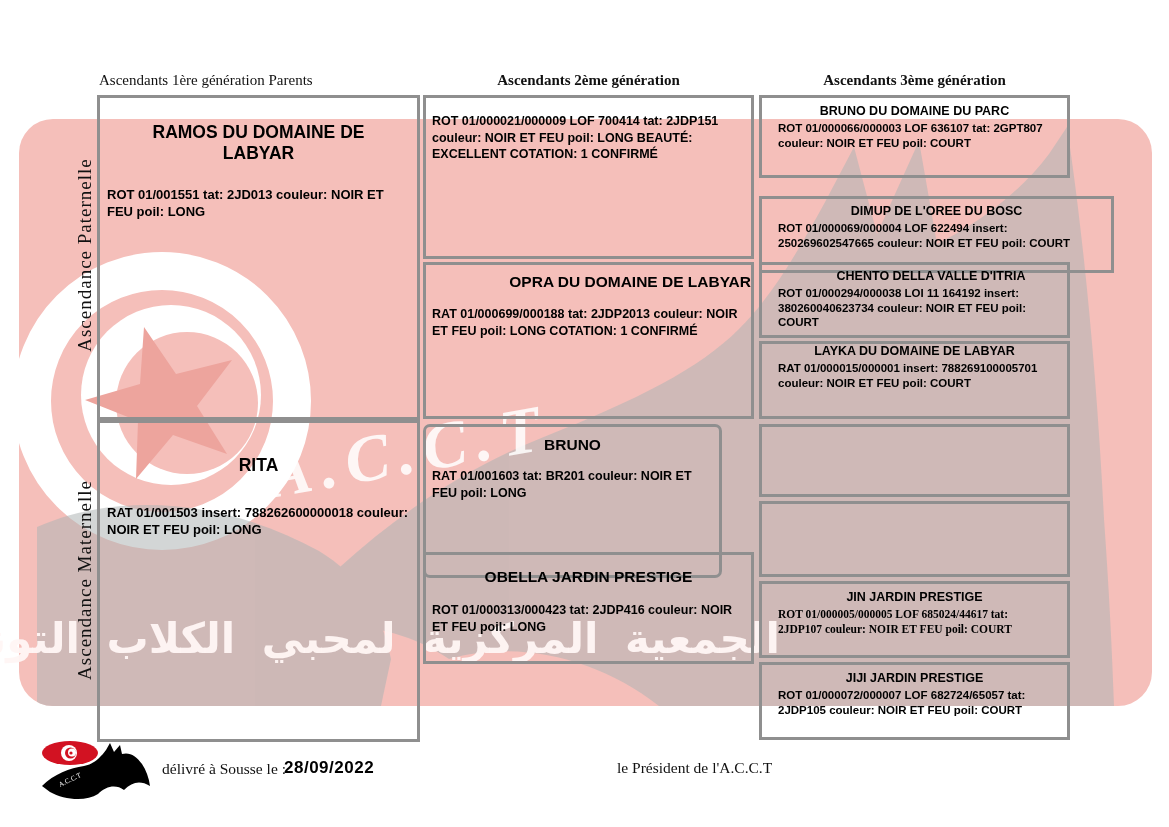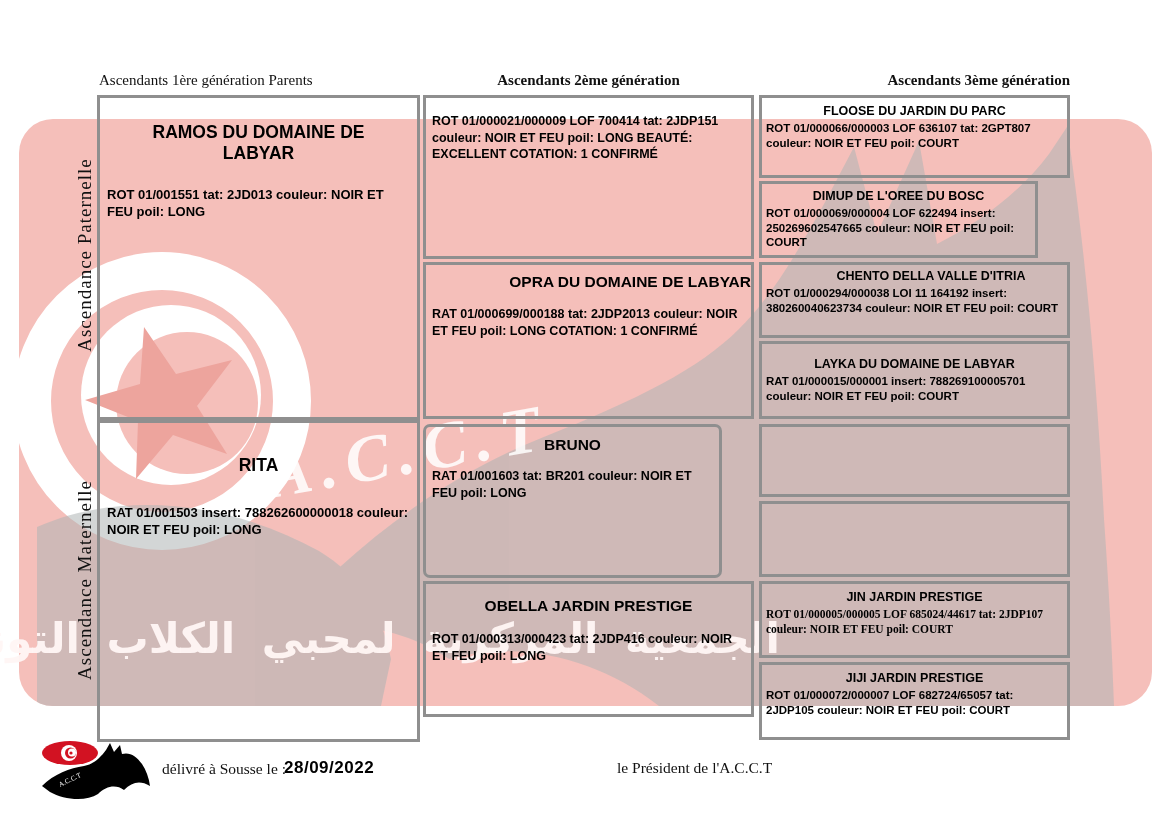--- a/index.html
+++ b/index.html
@@ -49,21 +49,21 @@
 
   
   .box { position:absolute; border:3px solid #8f8f8f; z-index:3; background:transparent; }
   .box .name    { font-weight:bold; color:#000; text-align:center; }
   .box .details { font-weight:bold; color:#000; line-height:1.32; text-align:left; }
   .c1 .name { font-size:17.5px; line-height:1.2; }
   .c1 .details { font-size:13px; padding:0 7px; }
   .c2 .name { font-size:15.5px; }
   .c2 .details { font-size:12.5px; padding:0 6px; }
   .c3 .name { font-size:12.5px; }
-  .c3 .details { font-size:11.5px; padding:0 4px; line-height:1.28; }
+  .c3 .details { font-size:11.5px; padding:0 16px; line-height:1.28; }
 
   
   .foot-deliv { position:absolute; left:162px; top:760px; z-index:4;
     font-family:"Liberation Serif", serif; font-size:15.5px; color:#111; }
   .foot-date { position:absolute; left:284px; top:758px; z-index:4;
     font-weight:bold; font-size:17px; color:#000; letter-spacing:0.5px; }
   .foot-pres { position:absolute; left:617px; top:759px; z-index:4;
     font-family:"Liberation Serif", serif; font-size:15.5px; color:#111; }
   .foot-logo { position:absolute; left:36px; top:740px; z-index:4; }
 </style>
@@ -102,21 +102,21 @@
                  L 362 587 L 18 587 Z"></path>
       </g>
     </svg>
   </div>
 
   <div class="wm-acct">A.C.C.T</div>
   <div class="wm-arabic">الجمعية المركزية لمحبي الكلاب التونسية</div>
 
   <div class="genhdr" style="left:99px;">Ascendants 1ère génération  Parents</div>
   <div class="genhdr center" style="left:423px;width:331px;">Ascendants 2ème génération</div>
-  <div class="genhdr center" style="left:759px;width:311px;text-align:right;">Ascendants 3ème génération</div>
+  <div class="genhdr center" style="left:759px;width:311px;">Ascendants 3ème génération</div>
 
   <div class="side-label" style="left:-45px;top:243px;">Ascendance Paternelle</div>
   <div class="side-label" style="left:-45px;top:568px;">Ascendance Maternelle</div>
 
   <div class="box c1" style="left:97px;top:95px;width:323px;height:325px;">
     <div class="name" style="margin:24px auto 0;max-width:250px;">RAMOS DU DOMAINE DE LABYAR</div>
     <div class="details" style="margin-top:22px;">ROT 01/001551 tat: 2JD013 couleur: NOIR ET FEU poil: LONG</div>
   </div>
   <div class="box c1" style="left:97px;top:420px;width:323px;height:322px;">
     <div class="name" style="margin-top:32px;">RITA</div>
@@ -127,39 +127,39 @@
     <div class="details" style="margin-top:15px;">ROT 01/000021/000009 LOF 700414 tat: 2JDP151 couleur: NOIR ET FEU poil: LONG BEAUTÉ: EXCELLENT COTATION: 1 CONFIRMÉ</div>
   </div>
   <div class="box c2" style="left:423px;top:262px;width:331px;height:157px;">
     <div class="name" style="margin-top:8px;text-align:right;">OPRA DU DOMAINE DE LABYAR</div>
     <div class="details" style="margin-top:15px;">RAT 01/000699/000188 tat: 2JDP2013 couleur: NOIR ET FEU poil: LONG COTATION: 1 CONFIRMÉ</div>
   </div>
   <div class="box c2" style="left:423px;top:424px;width:299px;height:154px;border-radius:7px;">
     <div class="name" style="margin-top:9px;">BRUNO</div>
     <div class="details" style="margin-top:14px;">RAT 01/001603 tat: BR201 couleur: NOIR ET FEU poil: LONG</div>
   </div>
-  <div class="box c2" style="left:423px;top:581px;width:331px;height:136px;">
+  <div class="box c2" style="left:423px;top:552px;width:331px;height:112px;">
     <div class="name" style="margin-top:13px;">OBELLA JARDIN PRESTIGE</div>
     <div class="details" style="margin-top:16px;">ROT 01/000313/000423 tat: 2JDP416 couleur: NOIR ET FEU poil: LONG</div>
   </div>
 
   <div class="box c3" style="left:759px;top:95px;width:311px;height:83px;">
-    <div class="name" style="margin-top:6px;">FLOOSE DU JARDIN DU PARC</div>
+    <div class="name" style="margin-top:6px;">BRUNO DU DOMAINE DU PARC</div>
     <div class="details" style="margin-top:3px;">ROT 01/000066/000003 LOF 636107 tat: 2GPT807 couleur: NOIR ET FEU poil: COURT</div>
   </div>
-  <div class="box c3" style="left:759px;top:181px;width:279px;height:77px;">
+  <div class="box c3" style="left:759px;top:196px;width:355px;height:77px;">
     <div class="name" style="margin-top:5px;">DIMUP DE L'OREE DU BOSC</div>
     <div class="details" style="margin-top:3px;">ROT 01/000069/000004 LOF 622494 insert: 250269602547665 couleur: NOIR ET FEU poil: COURT</div>
   </div>
   <div class="box c3" style="left:759px;top:262px;width:311px;height:76px;">
     <div class="name" style="margin-top:4px;padding-left:33px;">CHENTO DELLA VALLE D'ITRIA</div>
     <div class="details" style="margin-top:3px;">ROT 01/000294/000038 LOI 11 164192 insert: 380260040623734 couleur: NOIR ET FEU poil: COURT</div>
   </div>
   <div class="box c3" style="left:759px;top:341px;width:311px;height:78px;">
-    <div class="name" style="margin-top:13px;">LAYKA DU DOMAINE DE LABYAR</div>
+    <div class="name" style="margin-top:0;">LAYKA DU DOMAINE DE LABYAR</div>
     <div class="details" style="margin-top:3px;">RAT 01/000015/000001 insert: 788269100005701 couleur: NOIR ET FEU poil: COURT</div>
   </div>
   <div class="box c3" style="left:759px;top:424px;width:311px;height:73px;">
     <div class="name"></div>
     <div class="details"></div>
   </div>
   <div class="box c3" style="left:759px;top:501px;width:311px;height:76px;">
     <div class="name"></div>
     <div class="details"></div>
   </div>

